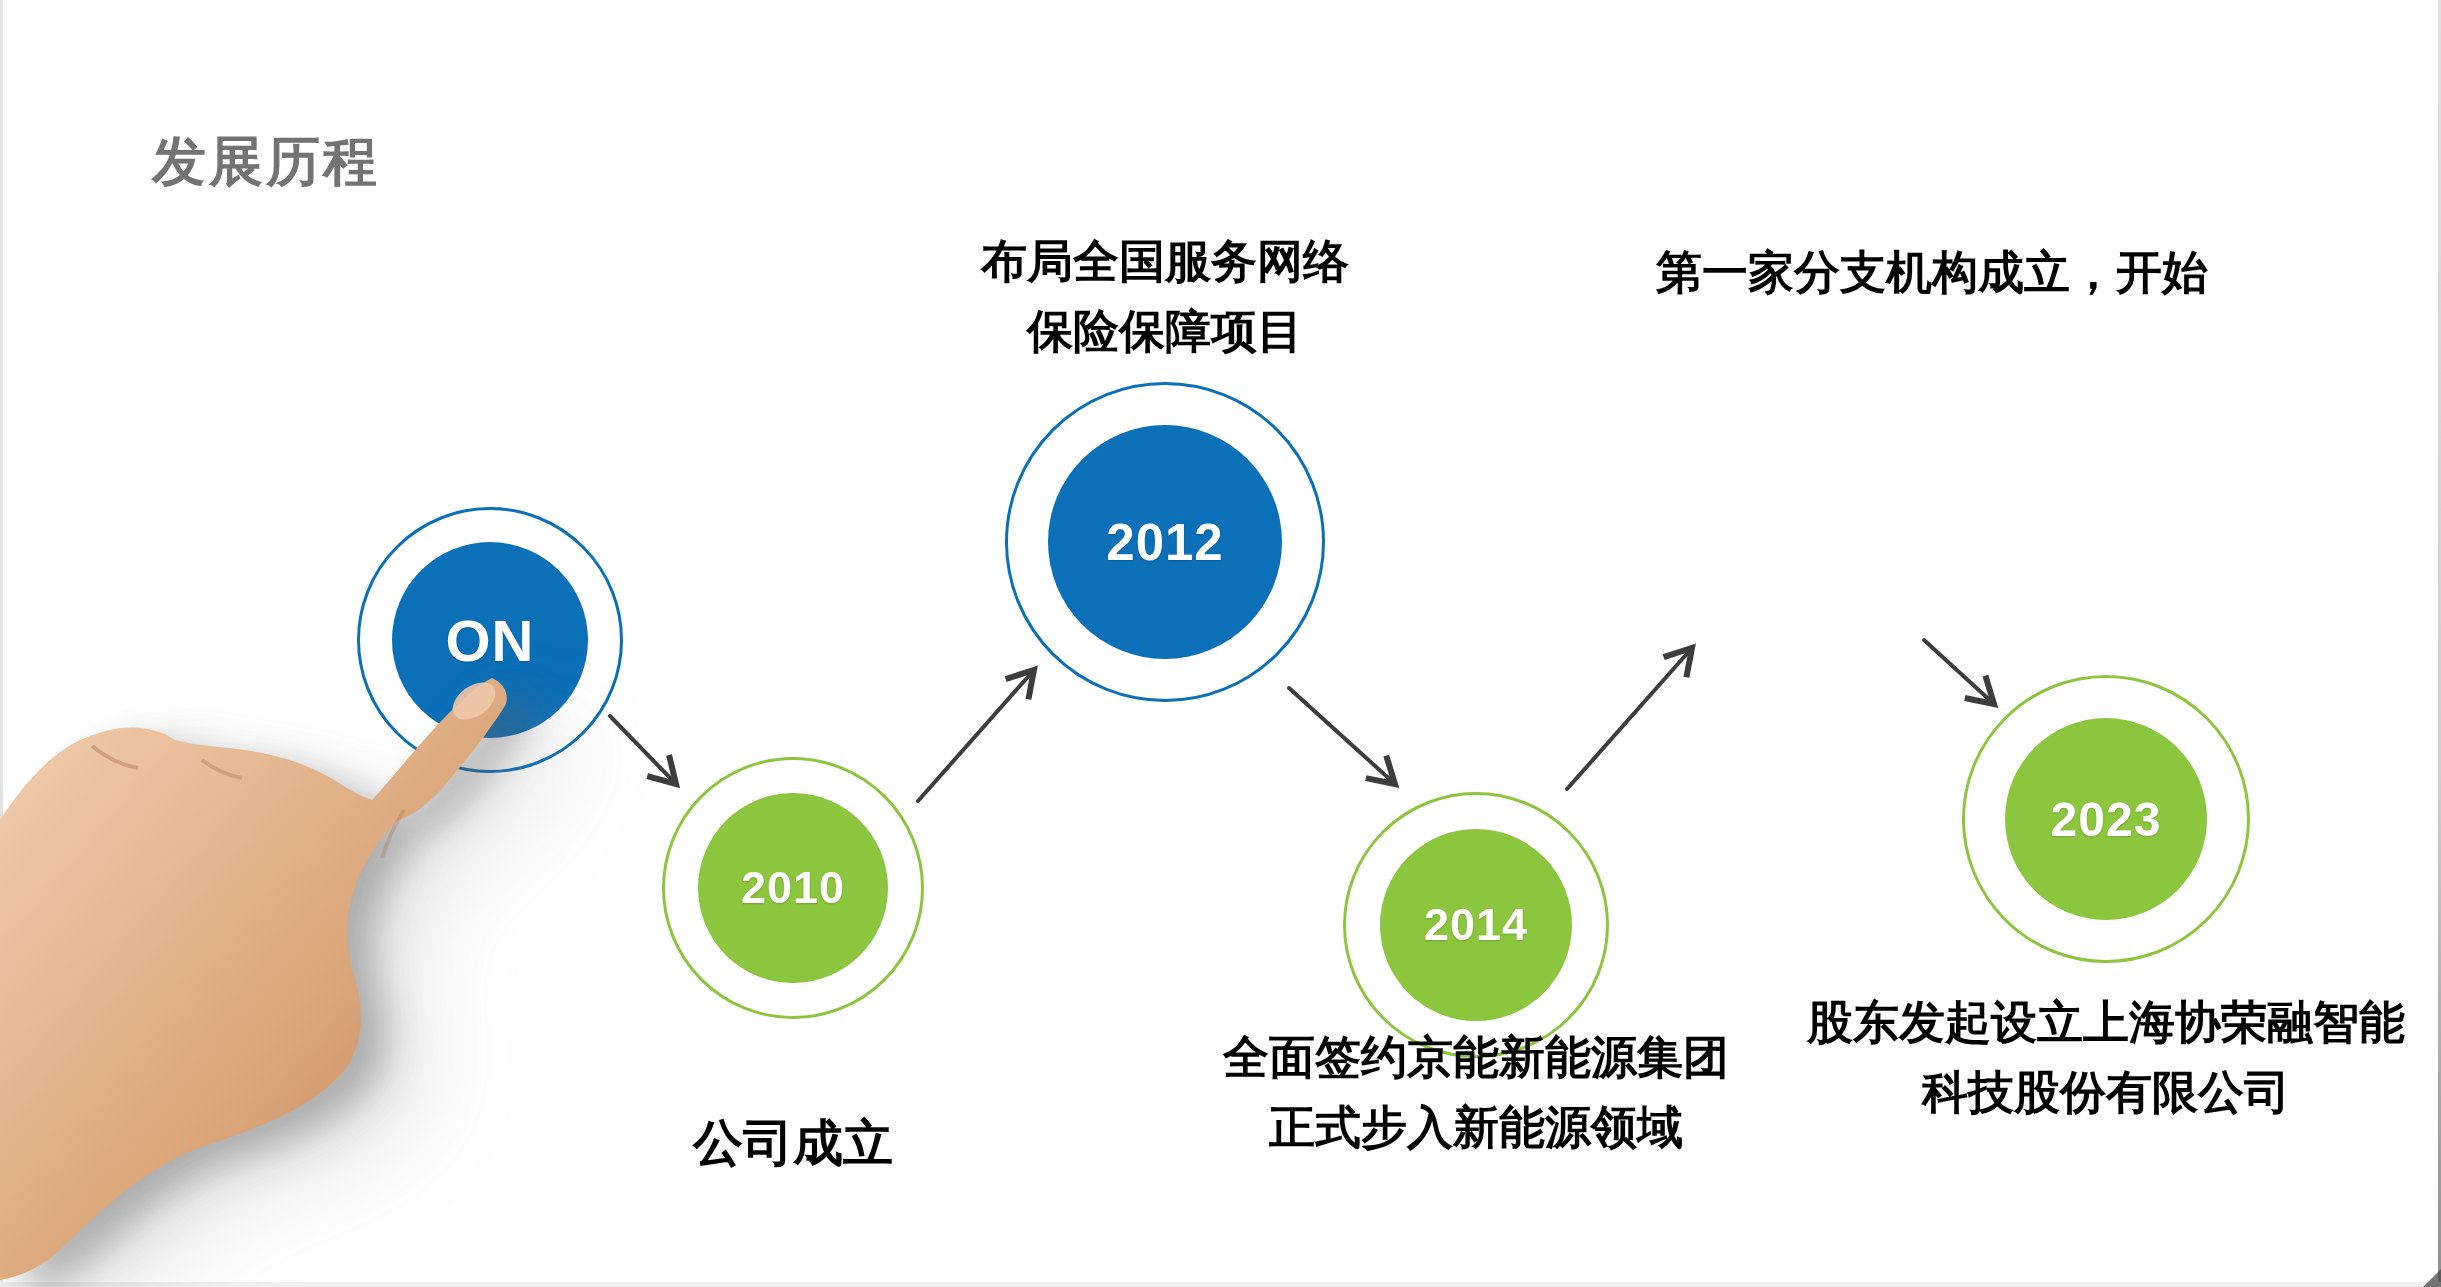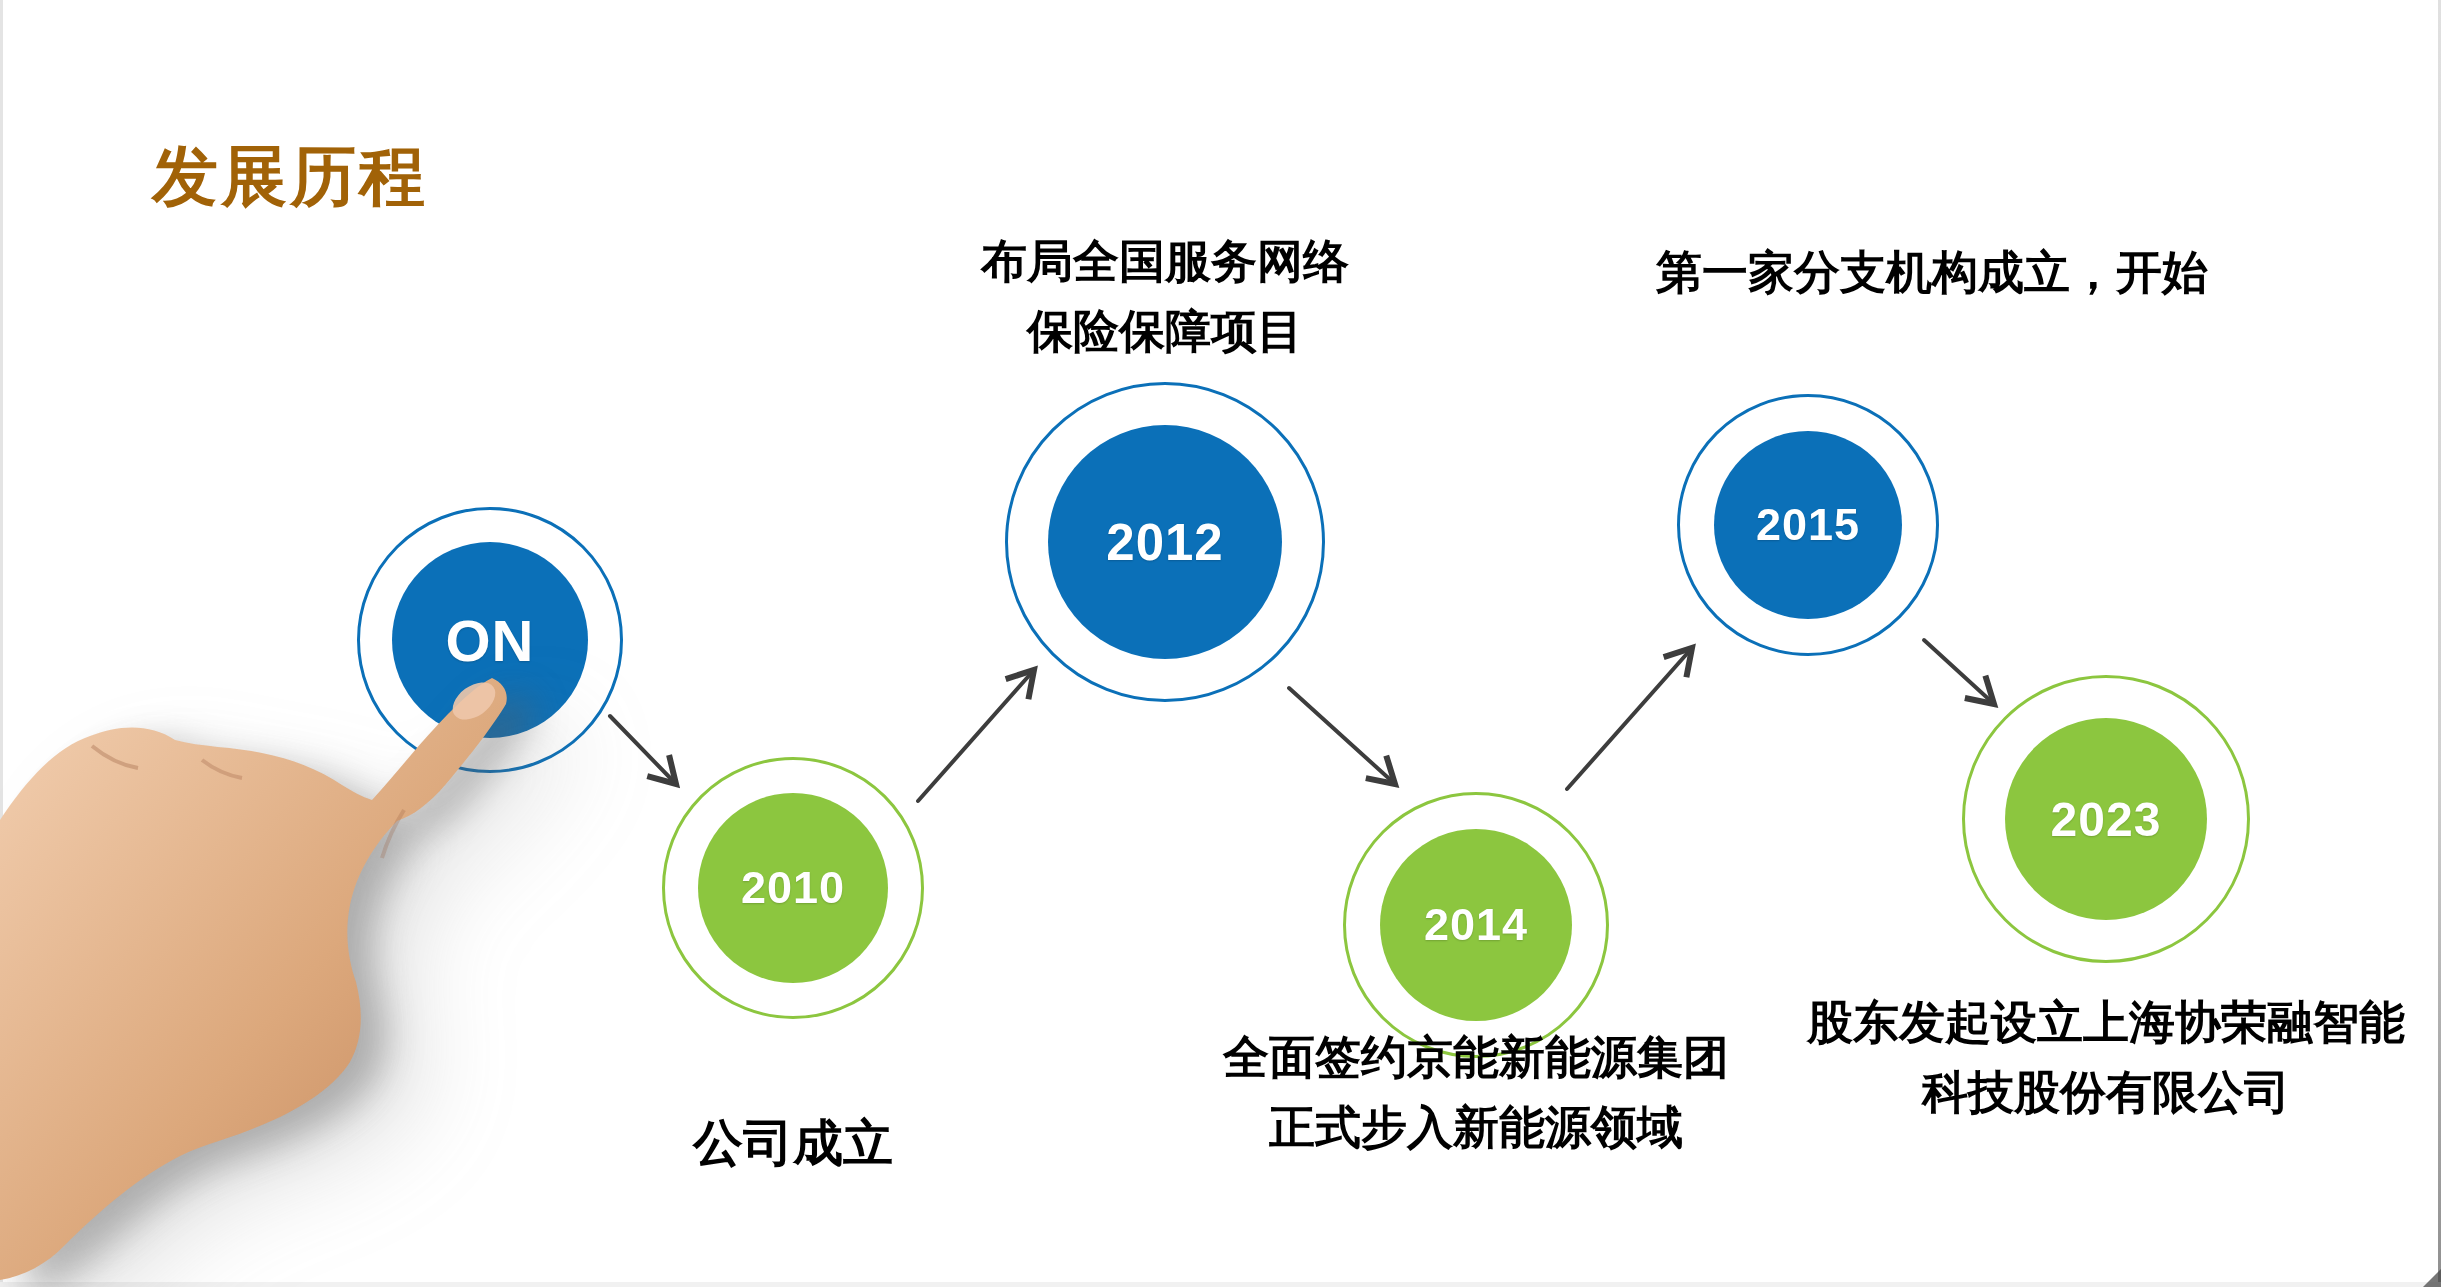--- a/index.html
+++ b/index.html
@@ -8,22 +8,22 @@
     overflow:hidden;font-family:"Liberation Sans","DejaVu Sans",sans-serif;color:#000;
   }
   
   .edge-left{position:absolute;left:0;top:0;width:3px;height:100%;background:#e4e4e4;}
   .edge-right{position:absolute;right:0;top:0;width:3px;height:100%;
               background:linear-gradient(to bottom,#e0e0e0 0%,#cfcfcf 60%,#8f8f8f 100%);}
   .edge-bottom{position:absolute;left:0;bottom:0;width:100%;height:5px;background:#f1f1f1;}
   .corner-br{position:absolute;right:0;bottom:0;width:0;height:0;
              border-left:18px solid transparent;border-bottom:18px solid #4a4a4a;opacity:.75;}
 
-  .title{position:absolute;left:152px;top:96px;font-size:66px;font-weight:bold;
-         letter-spacing:3px;line-height:1.1;color:#a16207;}
+  .title{position:absolute;left:152px;top:96px;font-size:54px;font-weight:bold;
+         letter-spacing:3px;line-height:1.1;color:#737373;}
 
   
   .node{position:absolute;border-radius:50%;}
   .node .ring{position:absolute;inset:0;border-radius:50%;border:3px solid;background:#fff;}
   .node .disc{position:absolute;border-radius:50%;display:flex;align-items:center;justify-content:center;}
   .node .year{font-weight:bold;color:var(--year-white,#fff);letter-spacing:1px;
               text-shadow:0 1px 2px rgba(0,0,0,.18);}
   .blue .ring{border-color:var(--node-blue,#0b70b8);}
   .blue .disc{background:var(--node-blue,#0b70b8);}
   .green .ring{border-color:var(--node-green,#8cc63f);}
@@ -102,26 +102,20 @@
     </div>
   </div>
 
   <div class="node green" id="node-2014">
     <div class="ring"></div>
     <div class="disc">
       <span class="year">2014</span>
     </div>
   </div>
 
-  <div class="node blue" id="node-2015">
-    <div class="ring"></div>
-    <div class="disc">
-      <span class="year">2015</span>
-    </div>
-  </div>
 
   <div class="node green" id="node-2023">
     <div class="ring"></div>
     <div class="disc">
       <span class="year">2023</span>
     </div>
   </div>
 
   <div class="label" id="label-2012">
     <span>布局全国服务网络</span>

